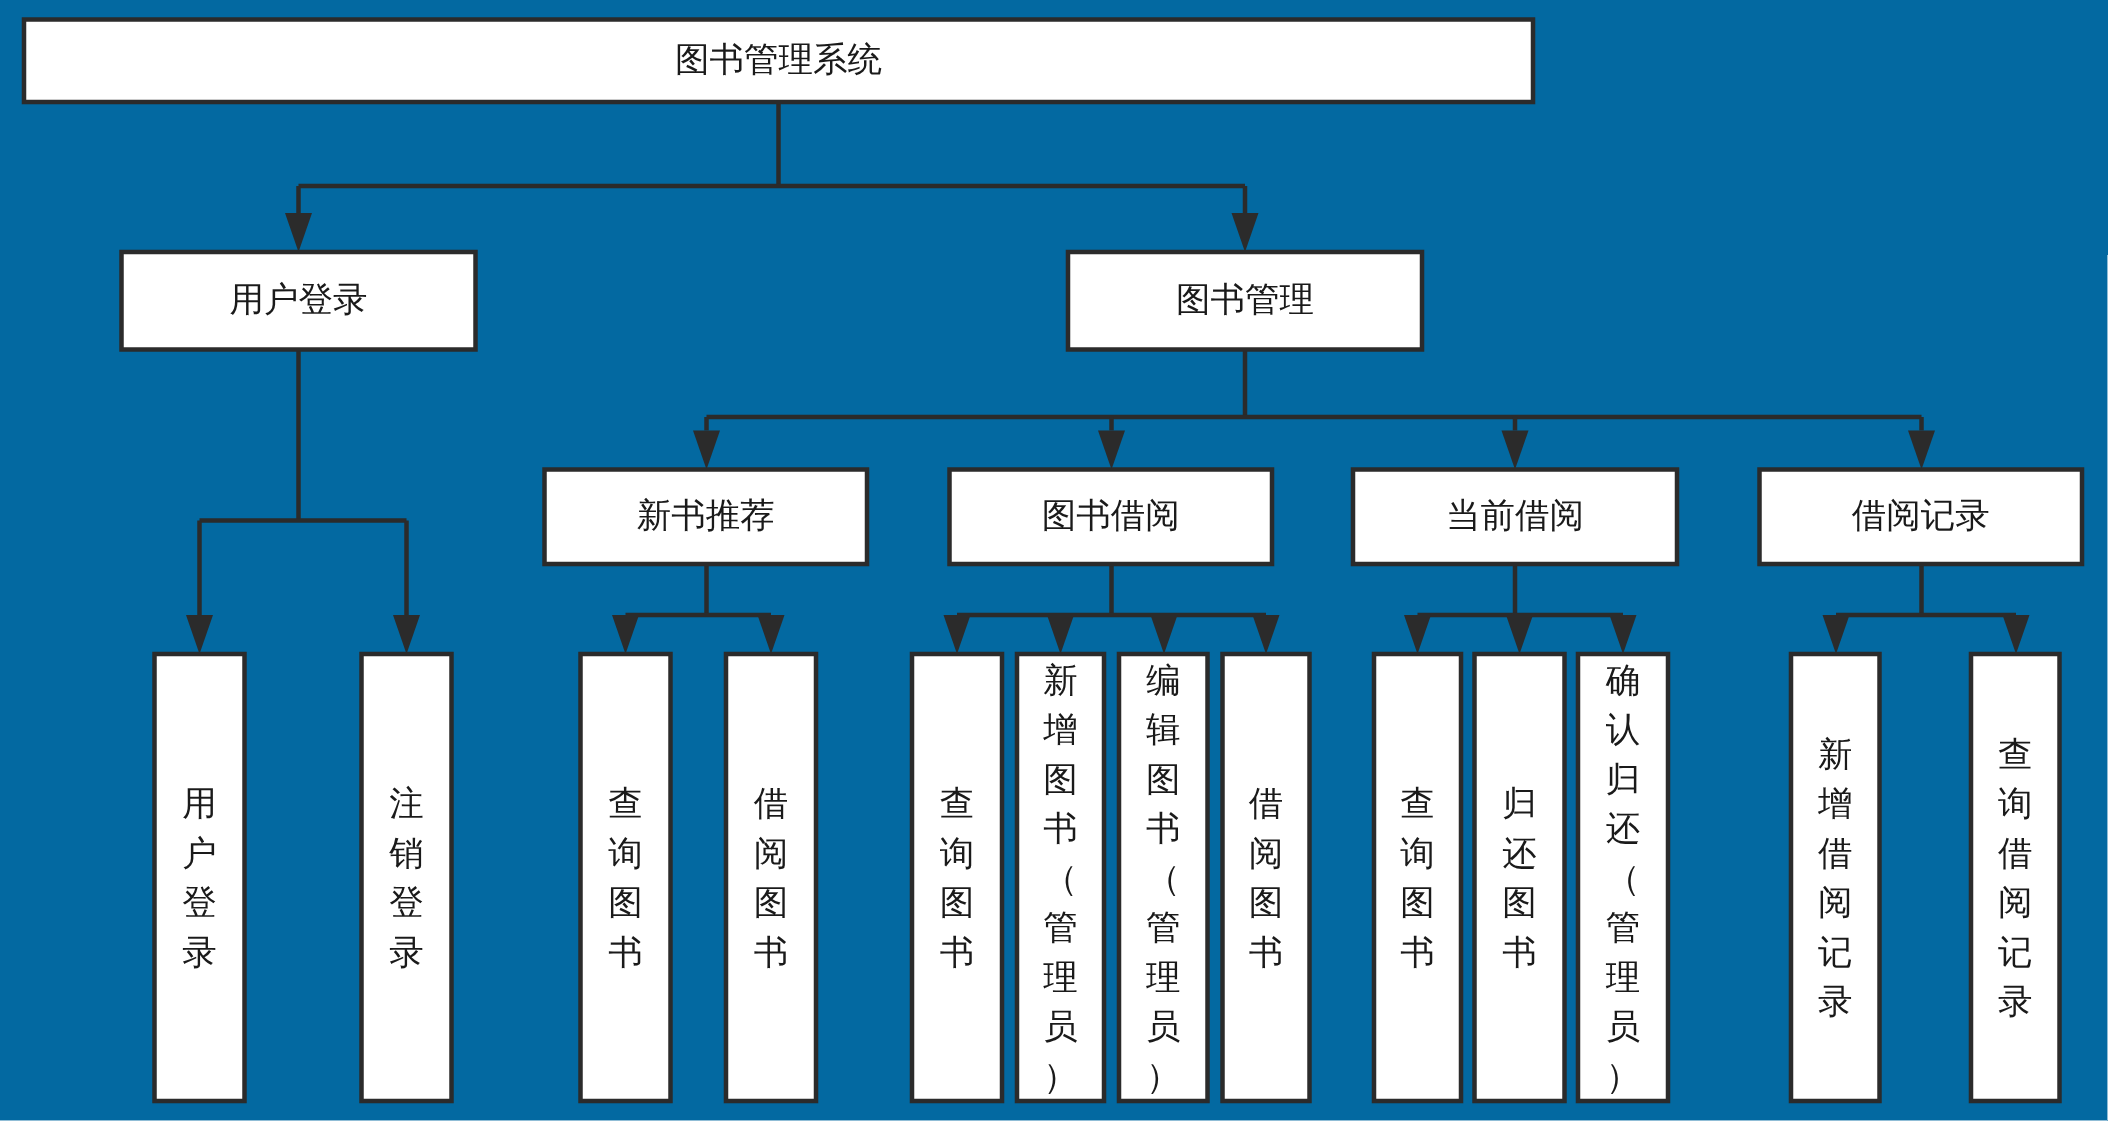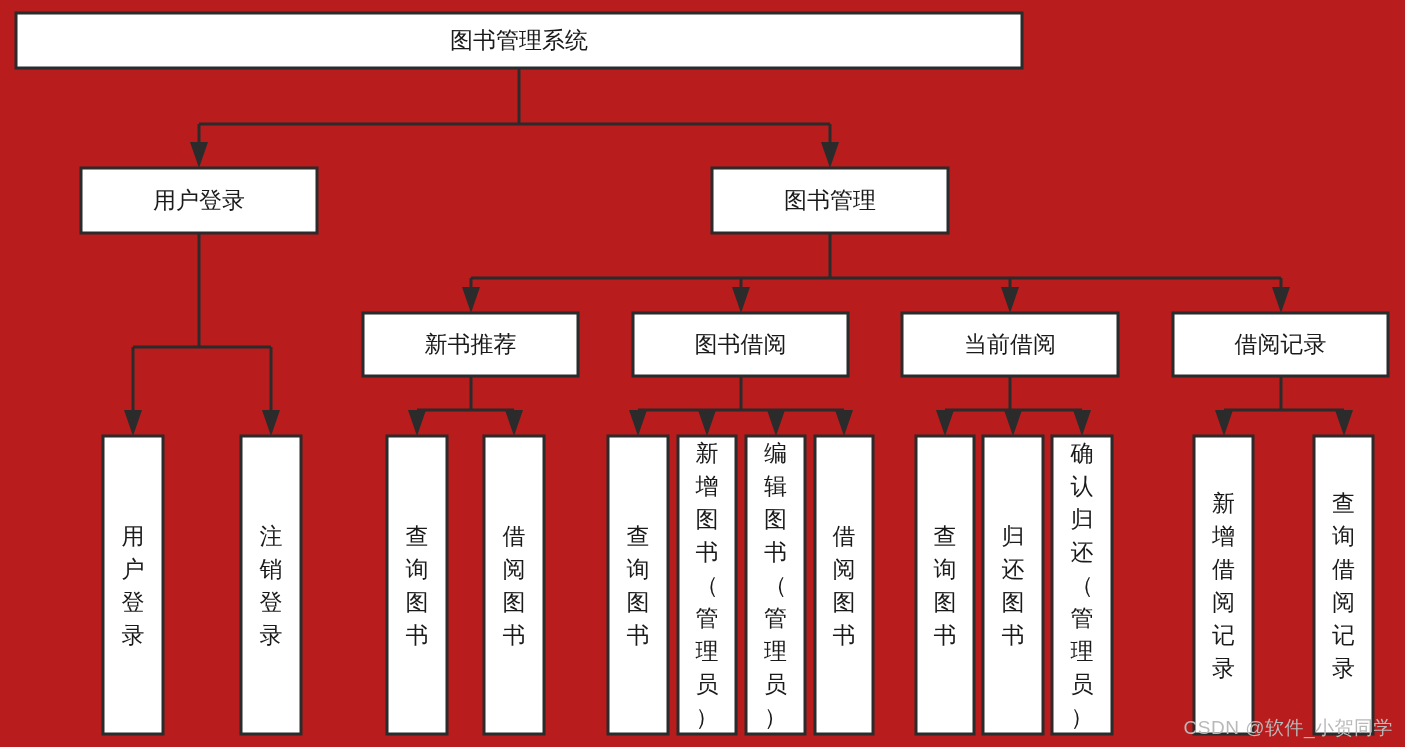--- a/index.html
+++ b/index.html
@@ -11,21 +11,21 @@
   body {
     width: 1405px;
     height: 747px;
     font-family: "Liberation Sans", "DejaVu Sans", sans-serif;
     overflow: hidden;
   }
   #diagram-root {
     position: relative;
     width: 1405px;
     height: 747px;
-    background: #b91c1c;
+    background: #0369a1;
   }
   svg.flowchart {
     display: block;
     width: 1405px;
     height: 747px;
   }
   .node-box {
     fill: #ffffff;
     stroke: #2b2b2b;
     stroke-width: 3;
@@ -216,14 +216,13 @@
           <rect class="node-box" x="1194" y="436" width="59" height="298"></rect>
           <text class="node-label-v" x="1223.5" y="510.5"><tspan x="1223.5" dy="0">新</tspan><tspan x="1223.5" dy="33">增</tspan><tspan x="1223.5" dy="33">借</tspan><tspan x="1223.5" dy="33">阅</tspan><tspan x="1223.5" dy="33">记</tspan><tspan x="1223.5" dy="33">录</tspan></text>
         </g>
         <g>
           <rect class="node-box" x="1314" y="436" width="59" height="298"></rect>
           <text class="node-label-v" x="1343.5" y="510.5"><tspan x="1343.5" dy="0">查</tspan><tspan x="1343.5" dy="33">询</tspan><tspan x="1343.5" dy="33">借</tspan><tspan x="1343.5" dy="33">阅</tspan><tspan x="1343.5" dy="33">记</tspan><tspan x="1343.5" dy="33">录</tspan></text>
         </g>
       </g>
   </svg>
 
-  <div class="watermark">CSDN @软件_小贺同学</div>
 </div>
 
 </body></html>

